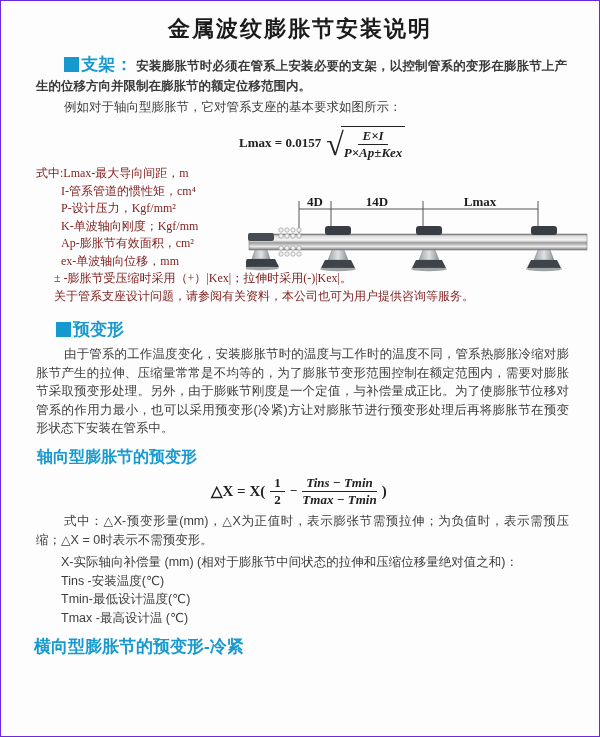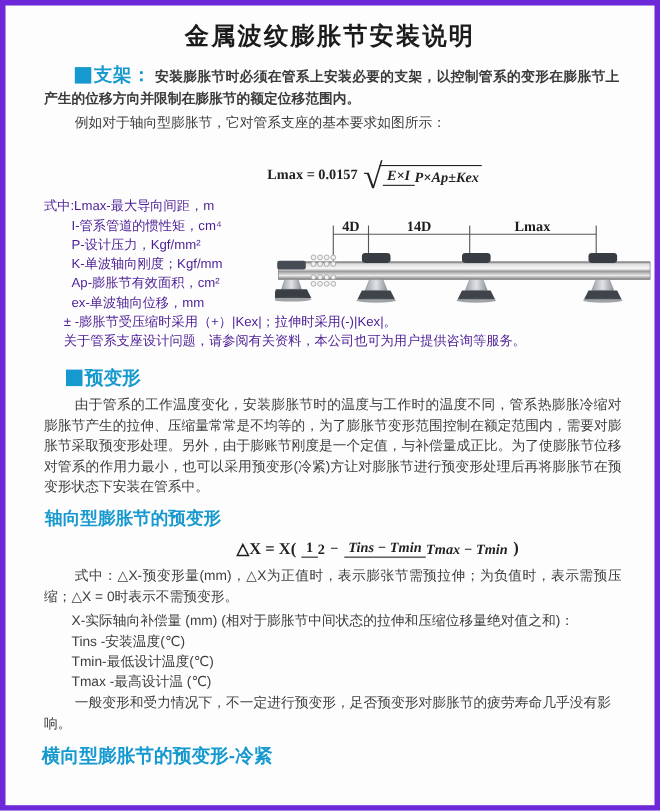--- a/index.html
+++ b/index.html
@@ -1,48 +1,48 @@
 <!DOCTYPE html>
 <html style="--accent: #1699cf;"><head>
 <meta charset="utf-8">
 <style>
   * { margin:0; padding:0; box-sizing:border-box; }
   html,body { background:#f4f4f4; }
   body { width:600px; height:737px; font-family:"Liberation Sans","DejaVu Sans",sans-serif; }
   .page {
     position:relative; width:600px; height:737px; background:#fdfdfd;
-    border:5px solid #6d28d9; overflow:hidden; color:#3d3d3d;
+    border:1px solid #6d28d9; overflow:hidden; color:#3d3d3d;
   }
   .title {
     text-align:center; font-size:22px; font-weight:bold; color:#1b1b1b;
     letter-spacing:2px; padding-top:13px;
   }
   .marker-sq {
     display:inline-block; width:15px; height:15px; background:var(--accent,#1699cf);
     vertical-align:-2px; margin-right:2px;
   }
   .sec-title { color:var(--accent,#1699cf); font-weight:bold; font-size:17px; }
   .para { font-size:12.5px; line-height:20px; text-align:justify; }
   .p-support { margin:11px 32px 0 35px; text-indent:28px; }
   .p-support .lead { font-weight:bold; color:#3a3a3a; }
   .p-example { margin:1px 32px 0 35px; text-indent:28px; }
   .formula {
     display:flex; align-items:center; font-family:"Liberation Serif","DejaVu Serif",serif;
     font-weight:bold; color:#222; font-size:13px;
   }
   .formula > * + * { margin-left:5px; }
-  .f1 { margin:23px 0 5px 238px; }
+  .f1 { margin:9px 0 5px 238px; }
   .sqrt { display:inline-flex; align-items:center; }
   .radical { font-size:32px; font-weight:normal; line-height:30px; margin-right:-3px; transform:translateY(1px); }
   .root-content { border-top:1.5px solid #222; padding:1px 3px 0; }
-  .frac { display:inline-flex; flex-direction:row; align-items:center; line-height:14px; }
+  .frac { display:inline-flex; flex-direction:column; align-items:center; line-height:14px; }
   .frac .num { padding:0 4px 1px; border-bottom:1.2px solid #222; }
   .frac .den { padding-top:1px; }
   .fvar { font-style:italic; }
-  .defs { margin:5px 0 0 35px; font-size:12px; color:#4c1d95; }
+  .defs { margin:5px 0 0 35px; font-size:12px; color:#7f1d1d;font-family:Liberation Serif, serif; }
   .defs .def-line { line-height:17.5px; }
   .defs .indent1 { padding-left:25px; }
   .defs .indent2 { padding-left:18px; }
   .diagram { position:absolute; left:245px; top:192px; }
   .h2 { margin:13px 0 0 35px;padding-left:20px; }
   .h2 .sec-title { font-size:17px; }
   .p-preform { margin:4px 30px 0 35px; text-indent:28px; line-height:18.5px; }
   .h3 { color:var(--accent,#1699cf); font-weight:bold; font-size:16px; margin:9px 0 0 36px; }
   .f2 { margin:8px 0 4px 210px;font-family:Liberation Serif, serif; }
   .f2 .fbig { font-size:15px; }
@@ -187,17 +187,16 @@
 
   <p class="para p-note1">式中：△X-预变形量(mm)，△X为正值时，表示膨张节需预拉伸；为负值时，表示需预压缩；△X = 0时表示不需预变形。</p>
   <div class="line-x">X-实际轴向补偿量 (mm) (相对于膨胀节中间状态的拉伸和压缩位移量绝对值之和)：</div>
 
   <div class="tdefs">
     <div class="def-line">Tins -安装温度(℃)</div>
     <div class="def-line">Tmin-最低设计温度(℃)</div>
     <div class="def-line">Tmax -最高设计温 (℃)</div>
   </div>
 
-  <p class="p-note3">一般变形和受力情况下，不一定进行预变形，足否预变形对膨胀节的疲劳寿命几乎没有影响。</p>
 
   <div class="h3 h3-lateral">横向型膨胀节的预变形-冷紧</div>
 
 </div>
 
 </body></html>

